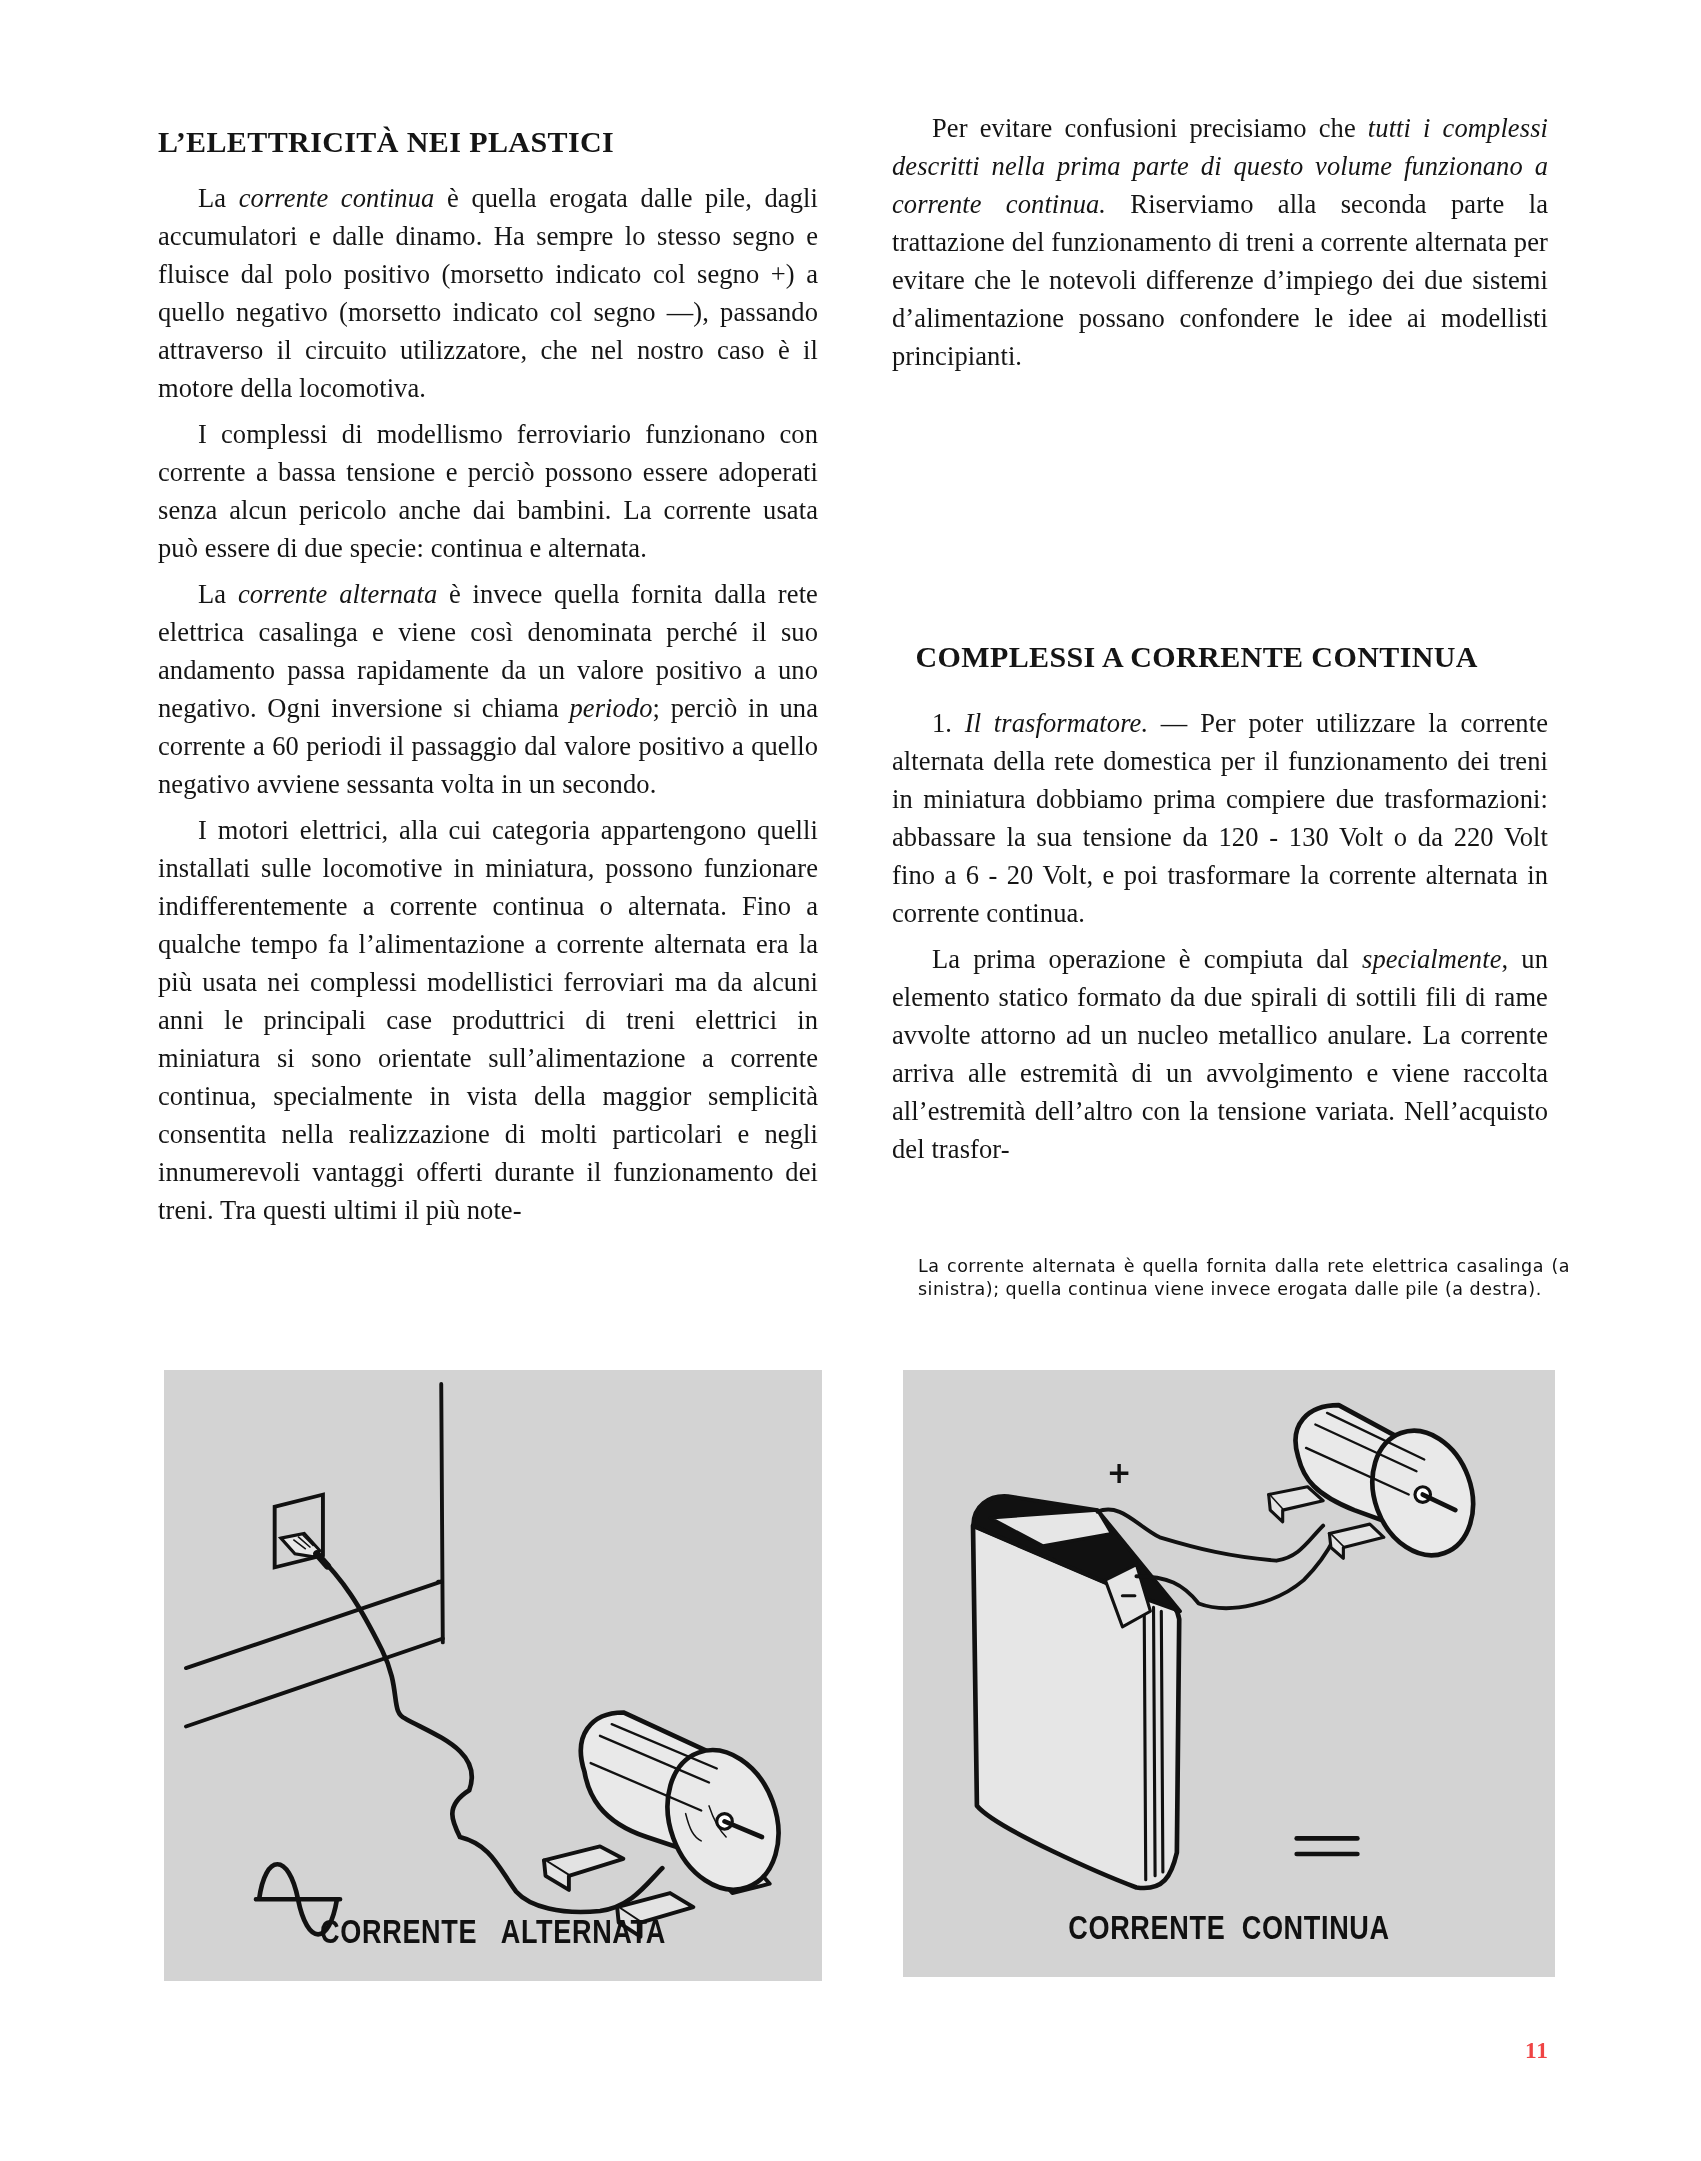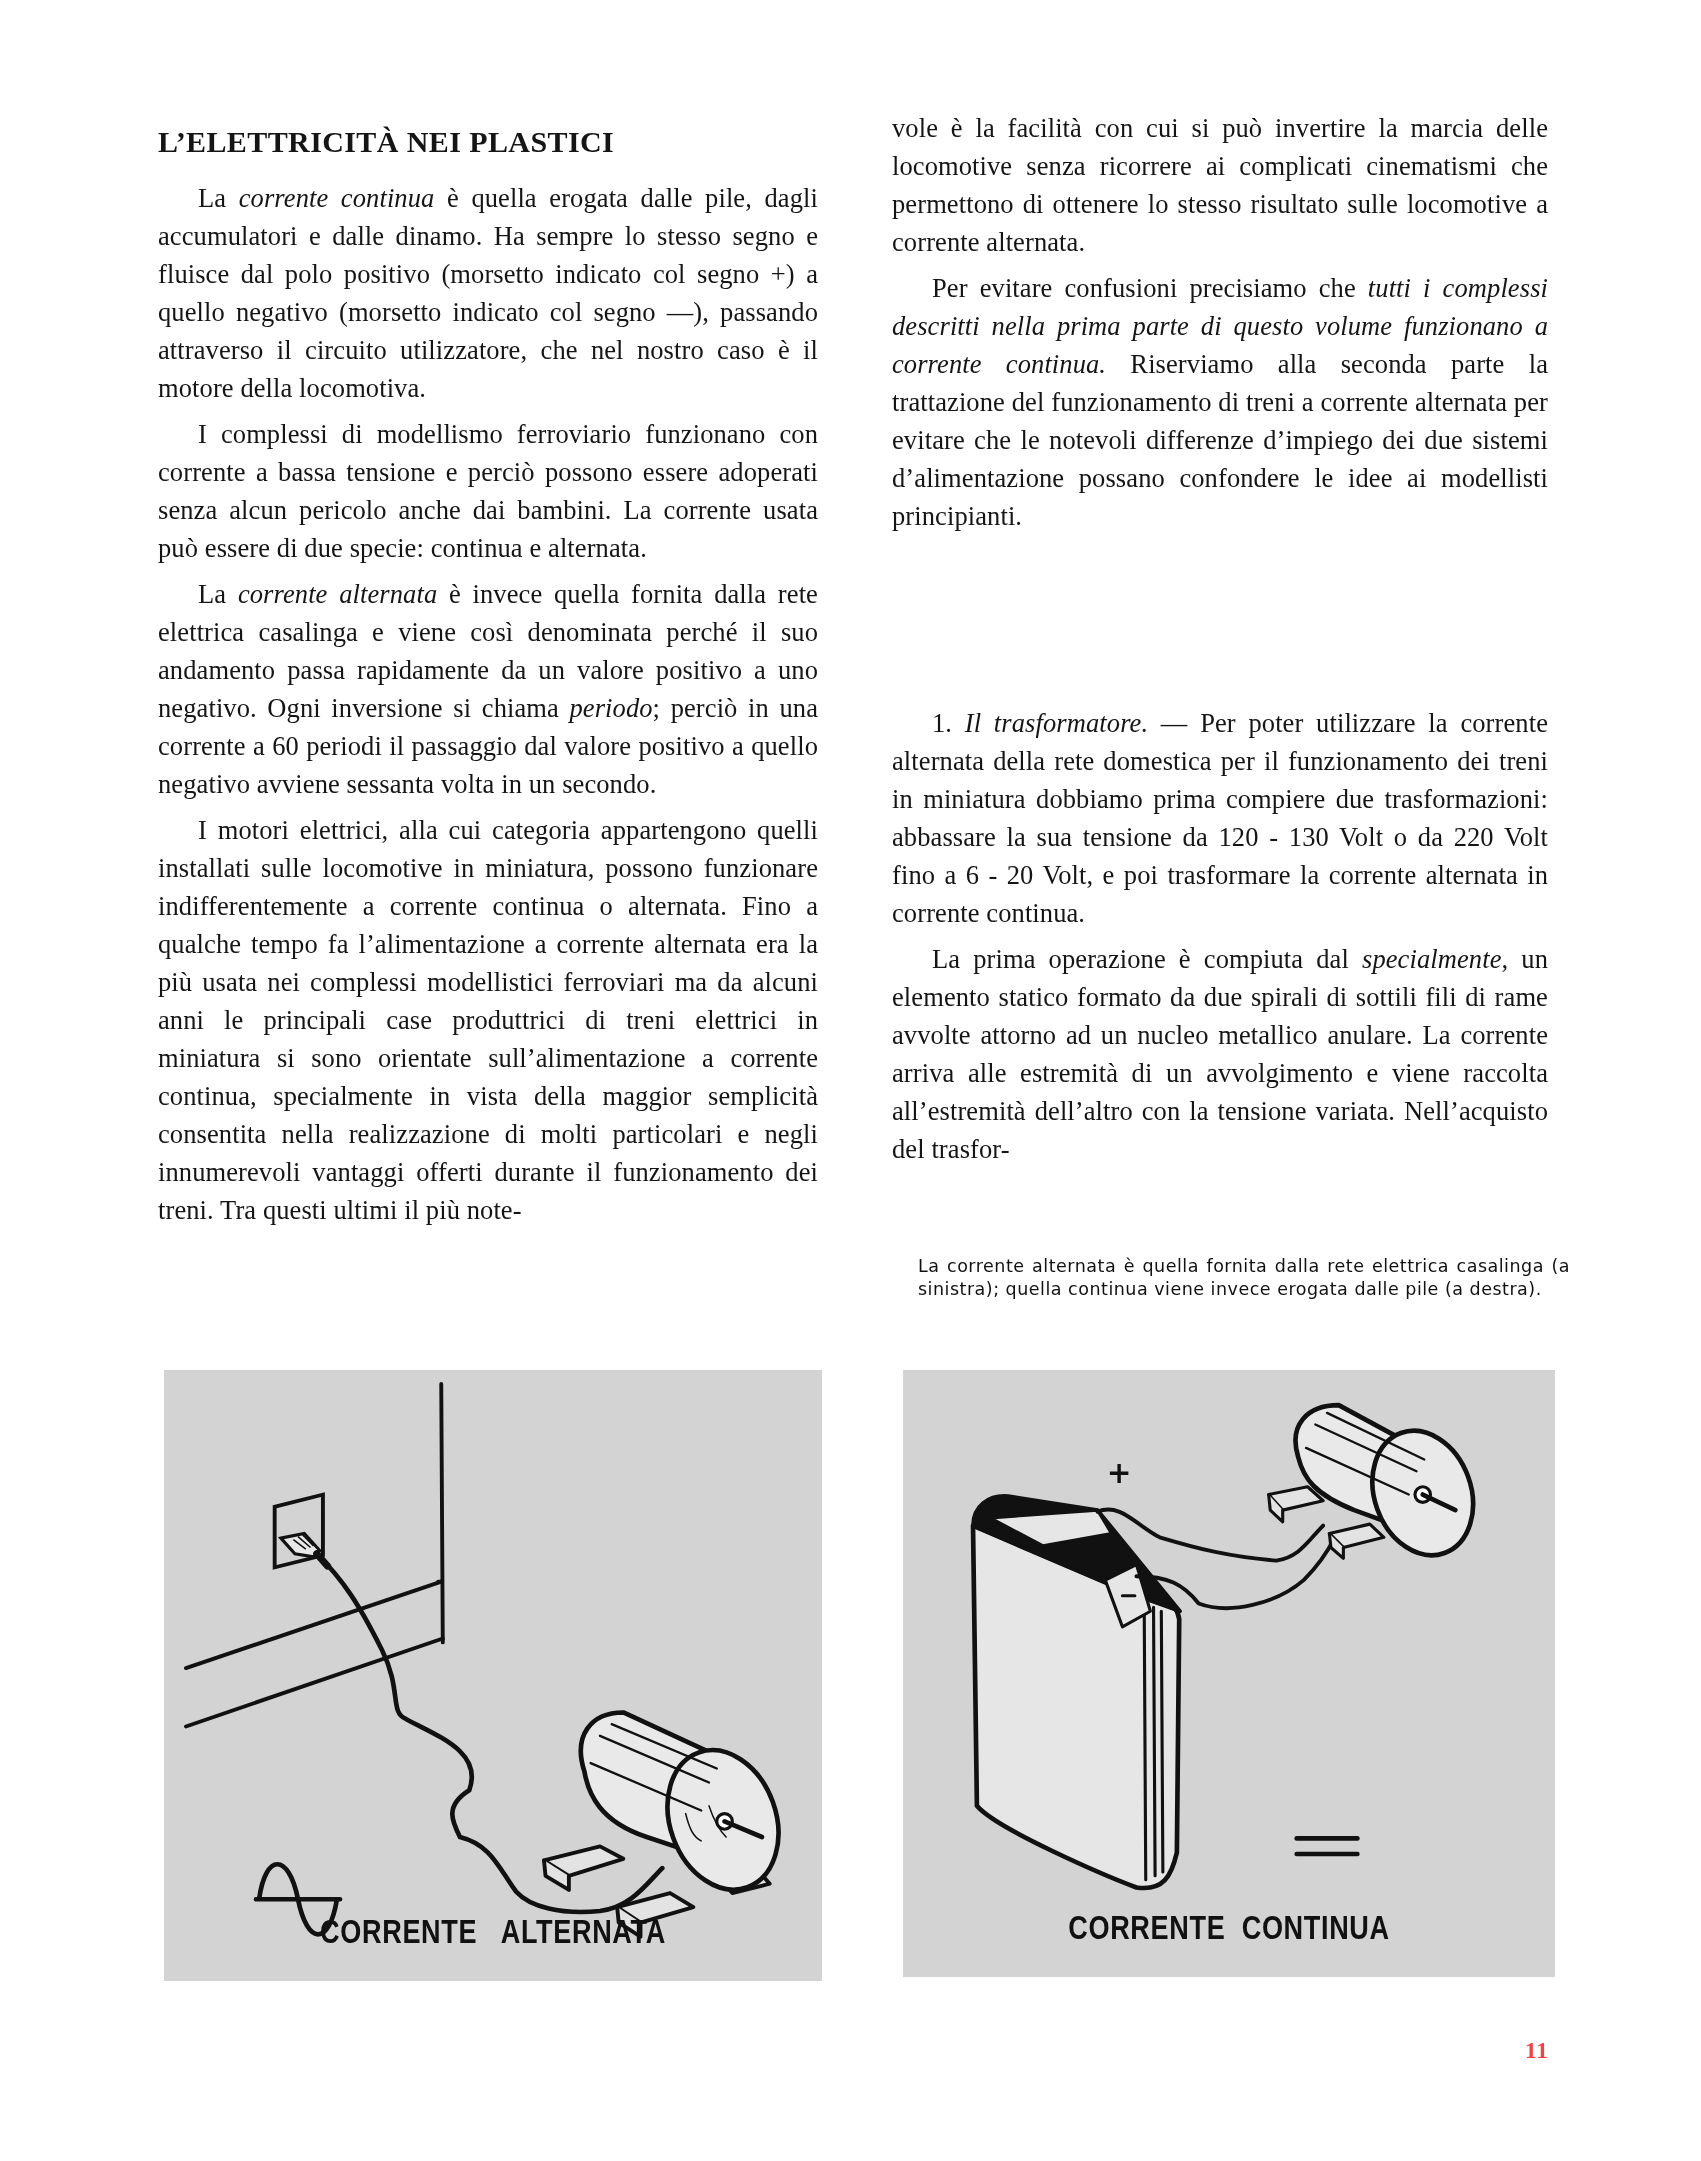--- a/index.html
+++ b/index.html
@@ -52,23 +52,23 @@
     <div id="left-paras">
         <p class="body indent"><span>La </span><em>corrente continua</em><span> è quella erogata dalle pile, dagli accumulatori e dalle dinamo. Ha sempre lo stesso segno e fluisce dal polo positivo (morsetto indicato col segno +) a quello negativo (morsetto indicato col segno —), passando attraverso il circuito utilizzatore, che nel nostro caso è il motore della locomotiva.</span></p>
         <p class="body indent"><span>I complessi di modellismo ferroviario funzionano con corrente a bassa tensione e perciò possono essere adoperati senza alcun pericolo anche dai bambini. La corrente usata può essere di due specie: continua e alternata.</span></p>
         <p class="body indent"><span>La </span><em>corrente alternata</em><span> è invece quella fornita dalla rete elettrica casalinga e viene così denominata perché il suo andamento passa rapidamente da un valore positivo a uno negativo. Ogni inversione si chiama </span><em>periodo</em><span>; perciò in una corrente a 60 periodi il passaggio dal valore positivo a quello negativo avviene sessanta volta in un secondo.</span></p>
         <p class="body indent"><span>I motori elettrici, alla cui categoria appartengono quelli installati sulle locomotive in miniatura, possono funzionare indifferentemente a corrente continua o alternata. Fino a qualche tempo fa l’alimentazione a corrente alternata era la più usata nei complessi modellistici ferroviari ma da alcuni anni le principali case produttrici di treni elettrici in miniatura si sono orientate sull’alimentazione a corrente continua, specialmente in vista della maggior semplicità consentita nella realizzazione di molti particolari e negli innumerevoli vantaggi offerti durante il funzionamento dei treni. Tra questi ultimi il più note-</span></p>
       </div>
   </div>
 
   <div class="col col-right">
     <div id="right-paras-top">
-        <p class="body"><span>vole è la facilità con cui si può invertire la marcia delle locomotive senza ricorrere ai complicati cinematismi che permettono di ottenere lo stesso risultato sulle locomotive a corrente alternata.</span></p>
         <p class="body indent"><span>Per evitare confusioni precisiamo che </span><em>tutti i complessi descritti nella prima parte di questo volume funzionano a corrente continua.</em><span> Riserviamo alla seconda parte la trattazione del funzionamento di treni a corrente alternata per evitare che le notevoli differenze d’impiego dei due sistemi d’alimentazione possano confondere le idee ai modellisti principianti.</span></p>
       </div>
+    <h2 class="heading">COMPLESSI A CORRENTE CONTINUA</h2>
     <div class="right-block-2" id="right-paras-bottom">
         <p class="body indent"><span>1. </span><em>Il trasformatore.</em><span> — Per poter utilizzare la corrente alternata della rete domestica per il funzionamento dei treni in miniatura dobbiamo prima compiere due trasformazioni: abbassare la sua tensione da 120 - 130 Volt o da 220 Volt fino a 6 - 20 Volt, e poi trasformare la corrente alternata in corrente continua.</span></p>
         <p class="body indent"><span>La prima operazione è compiuta dal </span><em>specialmente</em><span>, un elemento statico formato da due spirali di sottili fili di rame avvolte attorno ad un nucleo metallico anulare. La corrente arriva alle estremità di un avvolgimento e viene raccolta all’estremità dell’altro con la tensione variata. Nell’acquisto del trasfor-</span></p>
       </div>
   </div>
 
   <p class="caption">La corrente alternata è quella fornita dalla rete elettrica casalinga (a sinistra); quella continua viene invece erogata dalle pile (a destra).</p>
 
   <div class="panel panel-left">
     <svg width="658" height="611" viewBox="0 0 845 785">

